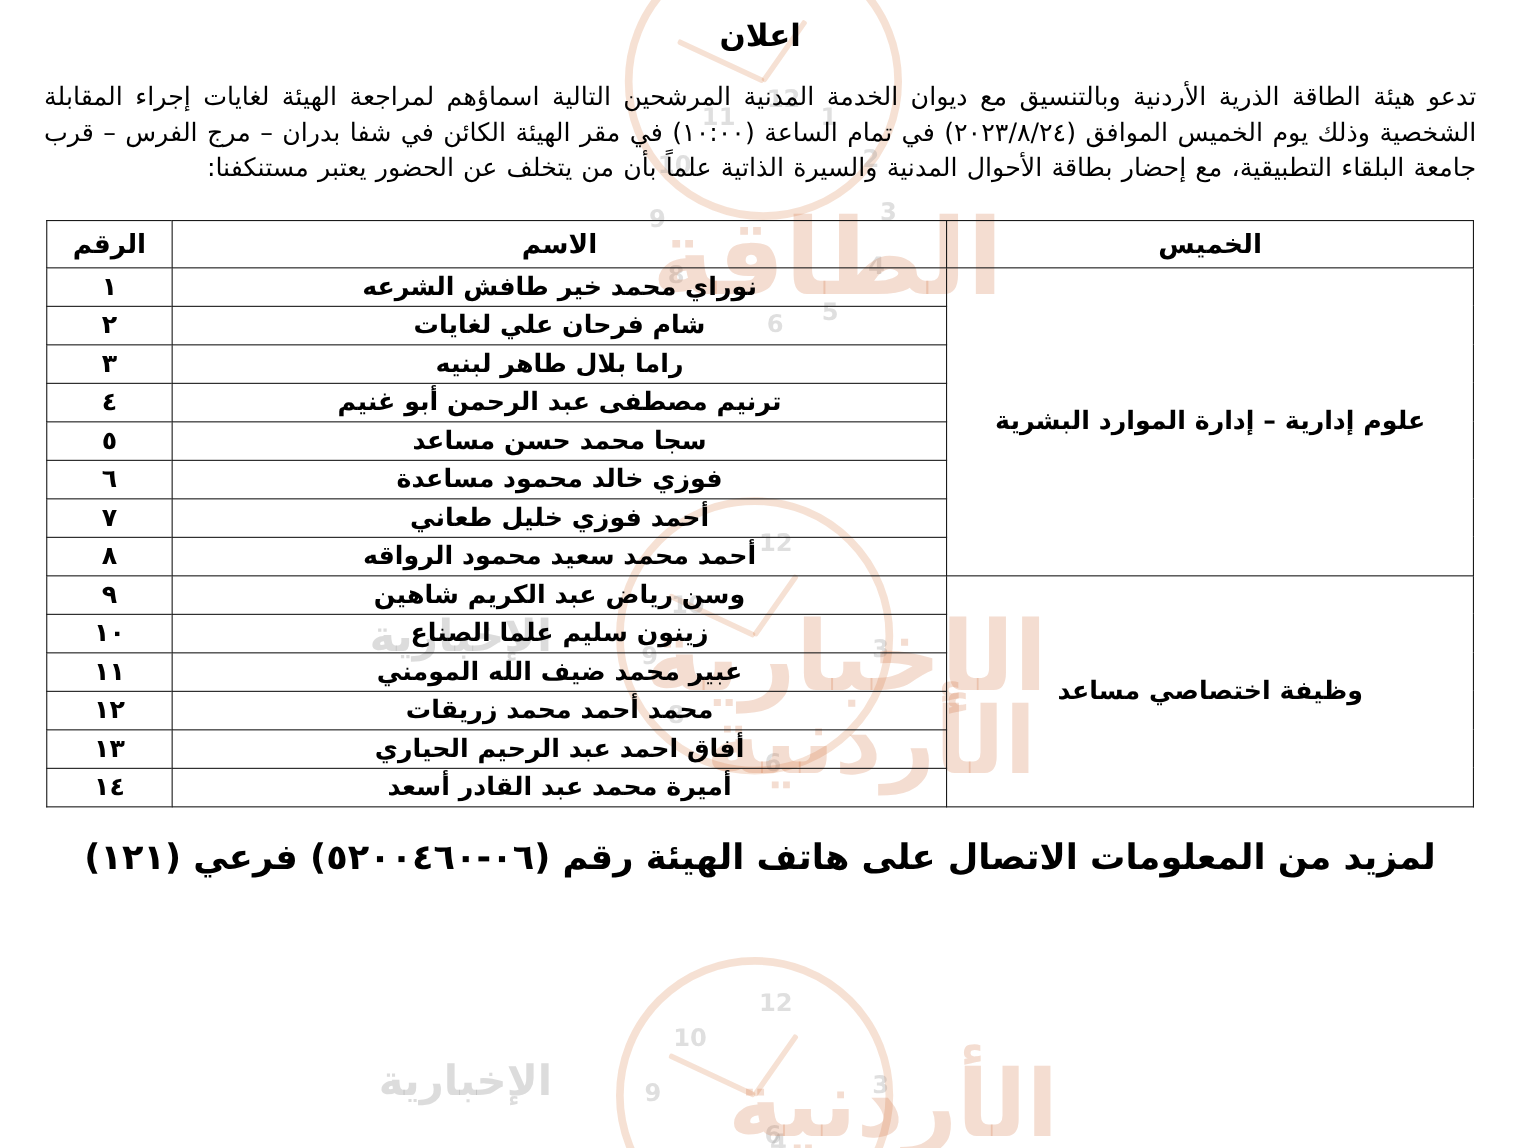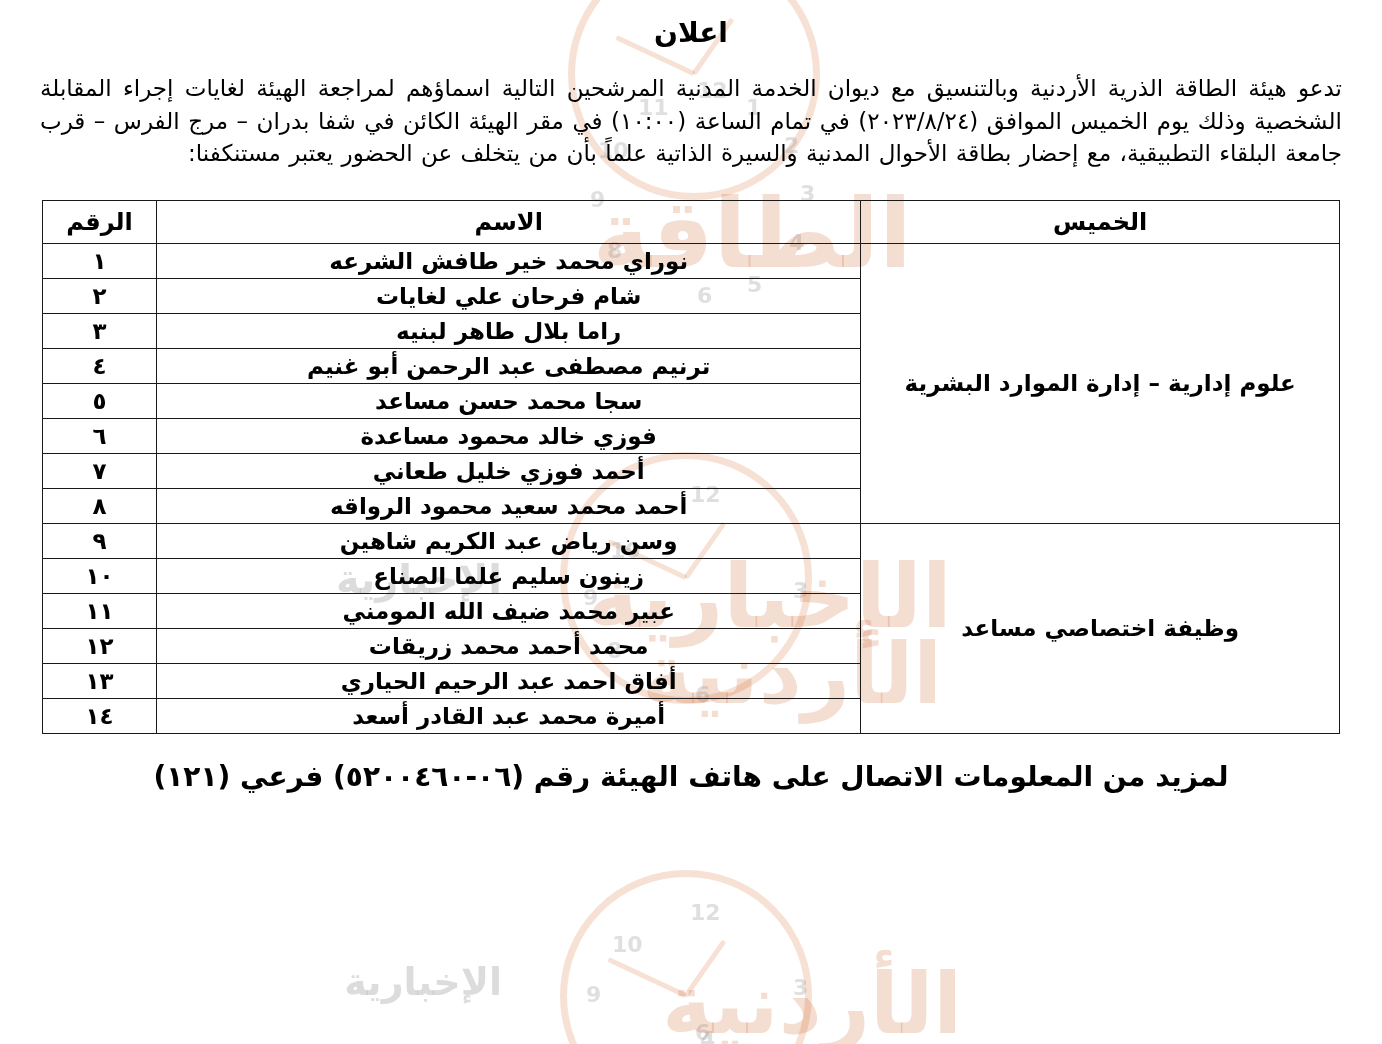--- a/index.html
+++ b/index.html
@@ -125,21 +125,21 @@
   td.num { font-size: 23px; }
   td.name { font-size: 24px; margin-left: 44px; }
   td.spec {
     font-size: 24px;
     line-height: 1.3;
     vertical-align: middle;
   }
 
   .footer {
     text-align: center;
-    font-size: 28px;
+    font-size: 32px;
     font-weight: bold;
     margin-top: 26px;
   }
 </style>
 </head>
 <body>
 
 <div>
 
   <div class="wm wm-clock" style="left:568px; top:-52px; width:252px; height:252px;"></div>

